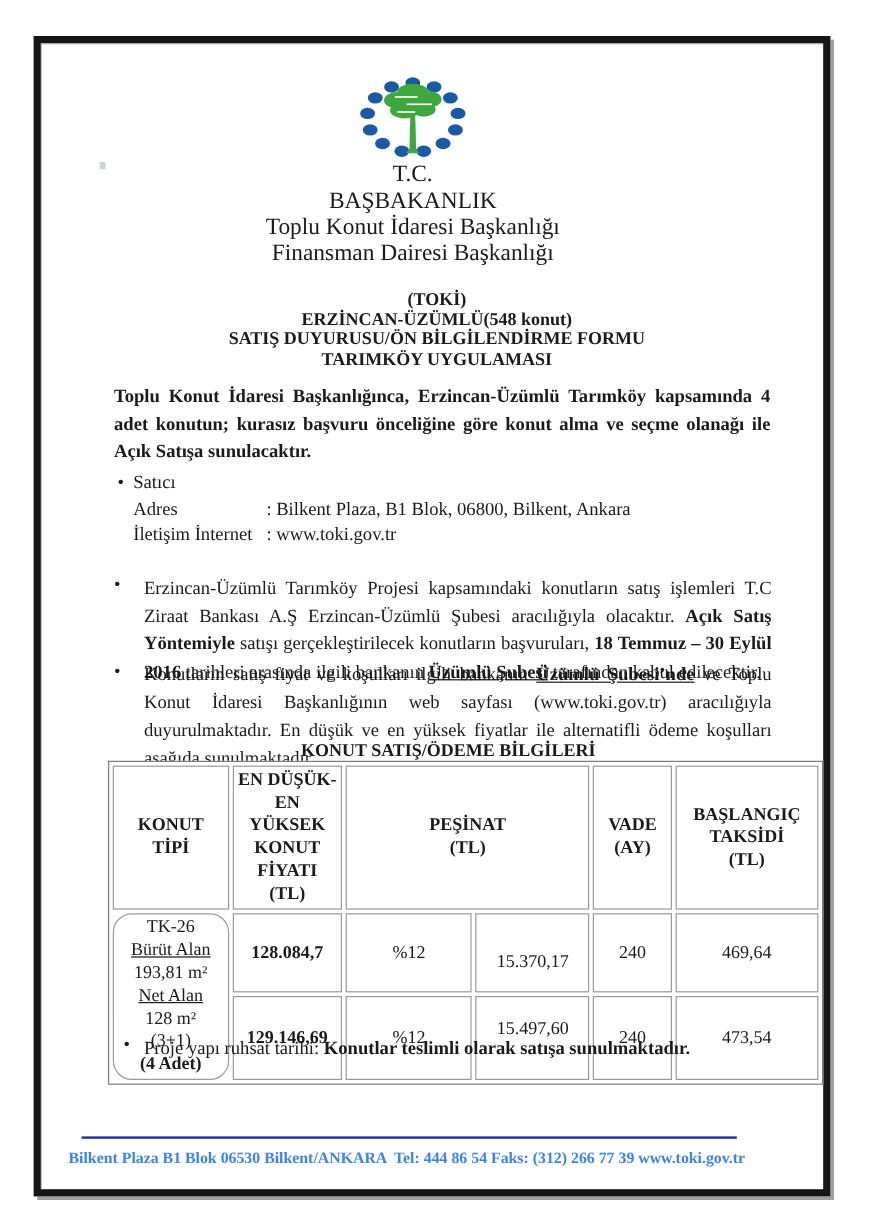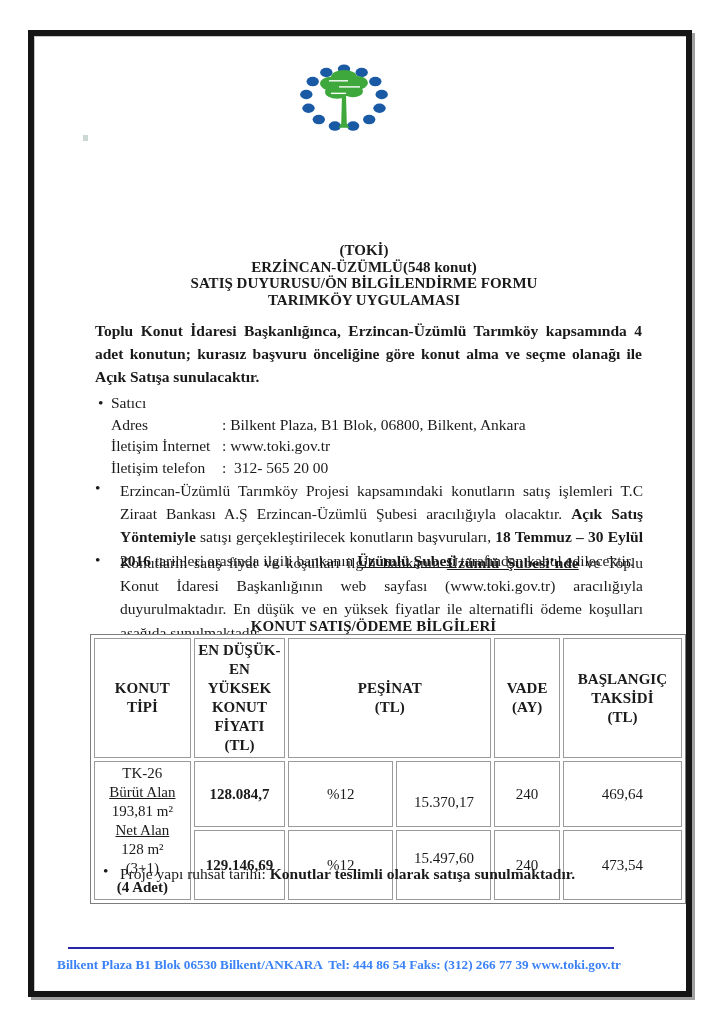--- a/index.html
+++ b/index.html
@@ -67,20 +67,26 @@
         <path d="M48,46 L47.2,84 L44.5,89 L55.5,89 L52.8,84 L52,46 Z"></path>
       </g>
       <g fill="#ffffff">
         <rect x="35" y="26.5" width="19" height="1.8"></rect>
         <rect x="45" y="34.5" width="21" height="1.8"></rect>
         <rect x="37" y="43.0" width="15" height="1.8"></rect>
       </g>
     </svg>
   </div>
 
+  <div class="abs org-header centered" style="left:0;top:99px;width:620px;">
+    <div>T.C.</div>
+    <div>BAŞBAKANLIK</div>
+    <div>Toplu Konut İdaresi Başkanlığı</div>
+    <div>Finansman Dairesi Başkanlığı</div>
+  </div>
 
   <div class="abs sub-header centered" style="left:0;top:206px;width:620px;padding-left:20px;">
     <div>(TOKİ)</div>
     <div>ERZİNCAN-ÜZÜMLÜ(548 konut)</div>
     <div>SATIŞ DUYURUSU/ÖN BİLGİLENDİRME FORMU</div>
     <div>TARIMKÖY UYGULAMASI</div>
   </div>
 
   <div class="abs intro" style="left:61px;top:283px;width:547px;">Toplu Konut İdaresi Başkanlığınca, Erzincan-Üzümlü Tarımköy kapsamında 4 adet konutun; kurasız başvuru önceliğine göre konut alma ve seçme olanağı ile Açık Satışa sunulacaktır.</div>
 
@@ -91,25 +97,20 @@
     </div>
     <div class="crow">
       <span class="cbullet"></span>
       <span class="clabel">Adres</span>
       <span class="cvalue">: Bilkent Plaza, B1 Blok, 06800, Bilkent, Ankara</span>
     </div>
     <div class="crow">
       <span class="cbullet"></span>
       <span class="clabel">İletişim İnternet</span>
       <span class="cvalue">: www.toki.gov.tr</span>
-    </div>
-    <div class="crow">
-      <span class="cbullet"></span>
-      <span class="clabel">İletişim telefon</span>
-      <span class="cvalue">:  312- 565 20 00</span>
     </div>
   </div>
 
   <span class="bullet-glyph" style="left:61px;top:443px;">•</span>
   <div class="abs para" style="left:86px;top:443px;width:523px;"><span>Erzincan-Üzümlü Tarımköy Projesi kapsamındaki konutların satış işlemleri T.C Ziraat Bankası A.Ş Erzincan-Üzümlü Şubesi aracılığıyla olacaktır. </span><span style="font-weight: bold;">Açık Satış Yöntemiyle</span><span> satışı gerçekleştirilecek konutların başvuruları, </span><span style="font-weight: bold;">18 Temmuz – 30 Eylül 2016</span><span> tarihleri arasında ilgili bankanın </span><span style="font-weight: bold; text-decoration: underline;">Üzümlü Şubesi</span><span> tarafından kabul edilecektir.</span></div>
 
   <span class="bullet-glyph" style="left:61px;top:515px;">•</span>
   <div class="abs para" style="left:86px;top:515px;width:523px;"><span>Konutların satış fiyat ve koşulları ilgili bankanın </span><span style="font-weight: bold; text-decoration: underline;">Üzümlü Şubesi’nde</span><span> ve Toplu Konut İdaresi Başkanlığının web sayfası (www.toki.gov.tr) aracılığıyla duyurulmaktadır. En düşük ve en yüksek fiyatlar ile alternatifli ödeme koşulları aşağıda sunulmaktadır.</span></div>
 
   <div class="abs tbl-title" style="left:56px;top:582px;width:567px;">KONUT SATIŞ/ÖDEME BİLGİLERİ</div>
@@ -124,21 +125,21 @@
 FİYATI (TL)</td>
         <td class="th pre" colspan="2">PEŞİNAT
 (TL)</td>
         <td class="th pre" style="width:58px;">VADE
 (AY)</td>
         <td class="th pre" style="width:112px;">BAŞLANGIÇ
 TAKSİDİ
 (TL)</td>
       </tr>
       <tr>
-        <td rowspan="2" style="height:64px;">
+        <td rowspan="2" style="height:64px;border-radius:16px;">
             <div>TK-26</div>
             <div style="text-decoration: underline;">Bürüt Alan</div>
             <div>193,81 m²</div>
             <div style="text-decoration: underline;">Net Alan</div>
             <div>128 m²</div>
             <div>(3+1)</div>
             <div style="font-weight: bold;">(4 Adet)</div>
           </td>
         <td class="b">128.084,7</td>
         <td style="width:100px;">%12</td>

